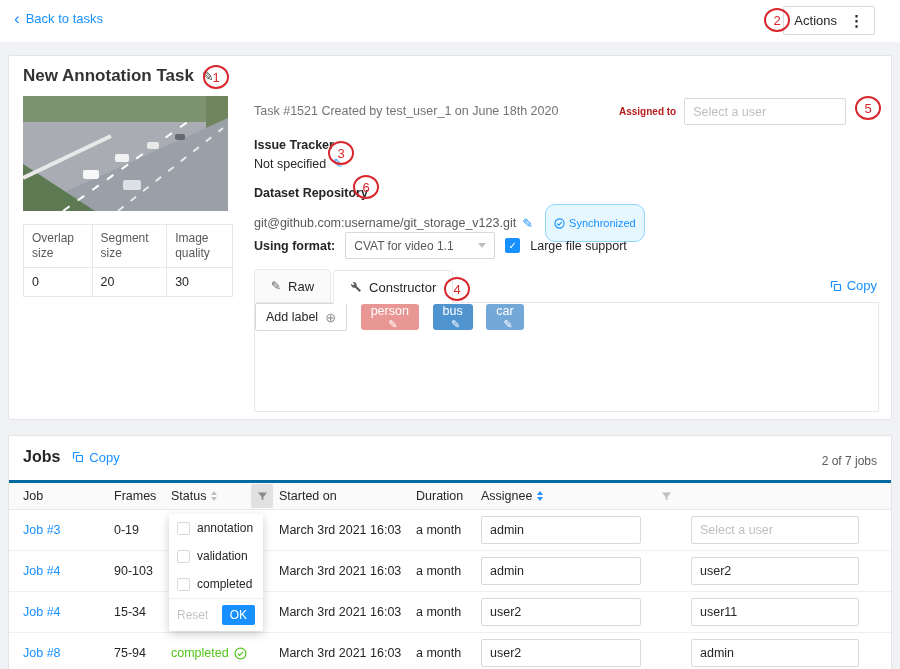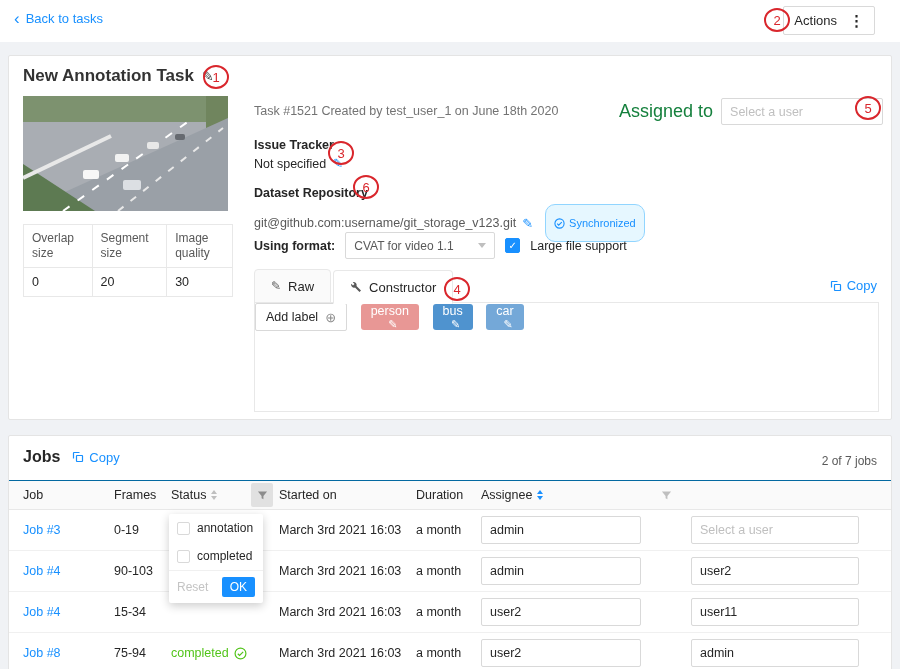--- a/index.html
+++ b/index.html
@@ -35,21 +35,21 @@
   .thumb { position:absolute; left:14px; top:40px; width:205px; height:115px; overflow:hidden; background:#a9adb3; }
 
   .params { position:absolute; left:14px; top:168px; width:210px; border-collapse:collapse; }
   .params th, .params td { border:1px solid #e8e8e8; text-align:left; }
   .params th { font-weight:400; color:#595959; font-size:12px; padding:6px 8px; line-height:15px; }
   .params td { font-size:12.5px; color:#262626; padding:7px 8px; }
 
   .meta { position:absolute; left:245px; top:48px; font-size:12.5px; color:#737373; }
 
   .assigned { position:absolute; left:610px; top:42px; display:flex; align-items:center; gap:8px; }
-  .assigned-label { font-size:18px; color:#15803d; }
+  .assigned-label { font-size:10px; color:#b91c1c;font-weight:bold; }
   .assigned input { width:162px; height:27px; border:1px solid #d9d9d9; border-radius:2px; padding:0 8px; font-size:12.5px; font-family:inherit; color:#262626; }
   input::placeholder { color:#bfbfbf; }
 
   .blabel { font-size:12.5px; font-weight:bold; color:#262626; }
   .bval { font-size:12.5px; color:#262626; display:flex; align-items:center; gap:6px; margin-top:4px; }
   .issue-block { position:absolute; left:245px; top:82px; }
   .repo-block { position:absolute; left:245px; top:130px; }
   .repo-url { color:#595959; }
 
   .badge { display:inline-flex; align-items:center; gap:4px; border:1px solid #91d5ff; background:#e6f7ff; color:#1890ff; font-size:11px; padding:12px 8px; border-radius:10px; margin-left:6px; }
@@ -71,21 +71,21 @@
   .add-label { height:28px; border:1px solid #d9d9d9; background:#fff; border-radius:2px; padding:0 10px; font-size:12.5px; color:#262626; display:inline-flex; align-items:center; gap:7px; cursor:pointer; font-family:inherit; }
   .add-label .plus { color:#8c8c8c; font-size:13px; }
   .chip { display:inline-flex; align-items:center; height:26px; padding:0 10px; border-radius:3px; color:#fff; font-size:12.5px; margin-left:10px; cursor:pointer; vertical-align:top; margin-top:1px;flex-direction:column; }
 
   
   .jobs-head { position:absolute; left:14px; top:12px; display:flex; align-items:center; gap:12px; }
   .jobs-head .jtitle { font-size:16px; font-weight:bold; color:#262626; }
   .jobs-count { position:absolute; right:14px; top:18px; font-size:12px; color:#595959; }
 
   .jgrid { display:grid; grid-template-columns:91px 57px 108px 137px 65px 210px 1fr; align-items:center; padding-left:14px; padding-right:14px; }
-  .jheader { position:absolute; left:0; right:0; top:44px; height:30px; background:#fafafa; border-top:1px solid #0369a1; border-bottom:1px solid #e8e8e8; font-size:12.5px; color:#262626; }
+  .jheader { position:absolute; left:0; right:0; top:44px; height:30px; background:#fafafa; border-top:3px solid #0369a1; border-bottom:1px solid #e8e8e8; font-size:12.5px; color:#262626; }
   .hcell { display:flex; align-items:center; }
   .carets { display:inline-flex; flex-direction:column; gap:2px; margin-left:5px; }
   .caret-up { width:0; height:0; border-left:3.5px solid transparent; border-right:3.5px solid transparent; border-bottom:4px solid #bfbfbf; }
   .caret-down { width:0; height:0; border-left:3.5px solid transparent; border-right:3.5px solid transparent; border-top:4px solid #bfbfbf; }
   .carets.blue .caret-up { border-bottom-color:#1890ff; }
   .carets.blue .caret-down { border-top-color:#1890ff; }
   .funnel-box { margin-left:auto; width:22px; height:24px; display:flex; align-items:center; justify-content:center; border-radius:2px; cursor:pointer; }
   .funnel-box.active { background:#e1e1e1; }
 
   .jrows { position:absolute; left:0; right:0; top:74px; }
@@ -331,20 +331,24 @@
       </div>
     </div>
 
     <div class="filter-dd">
       <div class="fopt">
         <span class="box"></span>
         <span>annotation</span>
       </div>
       <div class="fopt">
         <span class="box"></span>
+        <span>validation</span>
+      </div>
+      <div class="fopt">
+        <span class="box"></span>
         <span>completed</span>
       </div>
       <div class="ffoot">
         <span class="freset">Reset</span>
         <button class="fok">OK</button>
       </div>
     </div>
   </section>
 
   <span class="callout" style="left:203px; top:65px;">1</span>

